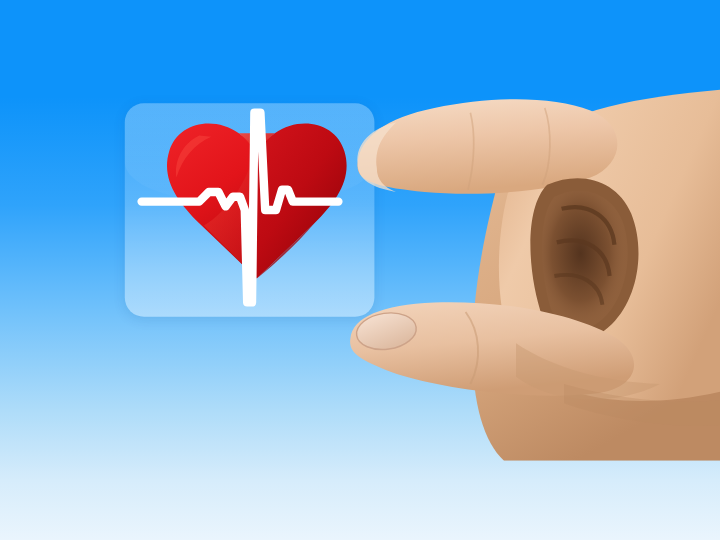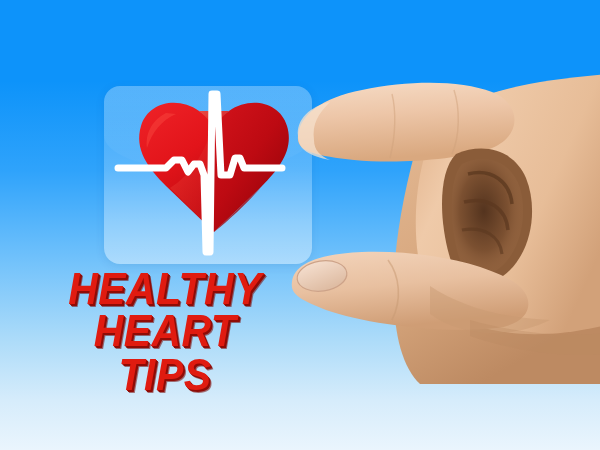--- a/index.html
+++ b/index.html
@@ -259,18 +259,14 @@
       <ellipse cx="52" cy="252" rx="25" ry="15" transform="rotate(-8 52 252)" fill="url(#nailG)" stroke="#cda389" stroke-width="1.2"></ellipse>
 
       <path d="M118 236 C 130 252, 132 276, 122 296" fill="none" stroke="#c89a74" stroke-width="1.6" opacity="0.55"></path>
 
       <path d="M160 262 C 190 282, 230 294, 280 296 C 240 316, 190 312, 160 290 Z" fill="#c79a70" opacity="0.45"></path>
 
       <path d="M200 296 C 250 310, 300 314, 340 308 L 340 330 C 292 334, 240 326, 200 312 Z" fill="#bb8a62" opacity="0.35"></path>
     </svg>
   </div>
 
-  <div class="headline">
-    <span class="line line-1">HEALTHY HEART</span>
-    <span class="line line-2">TIPS</span>
-  </div>
 
 </div>
 
 </body></html>

